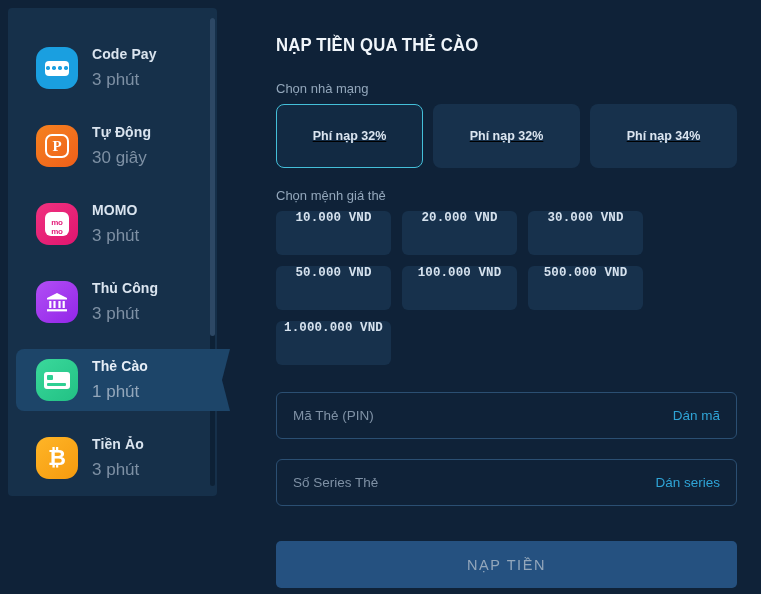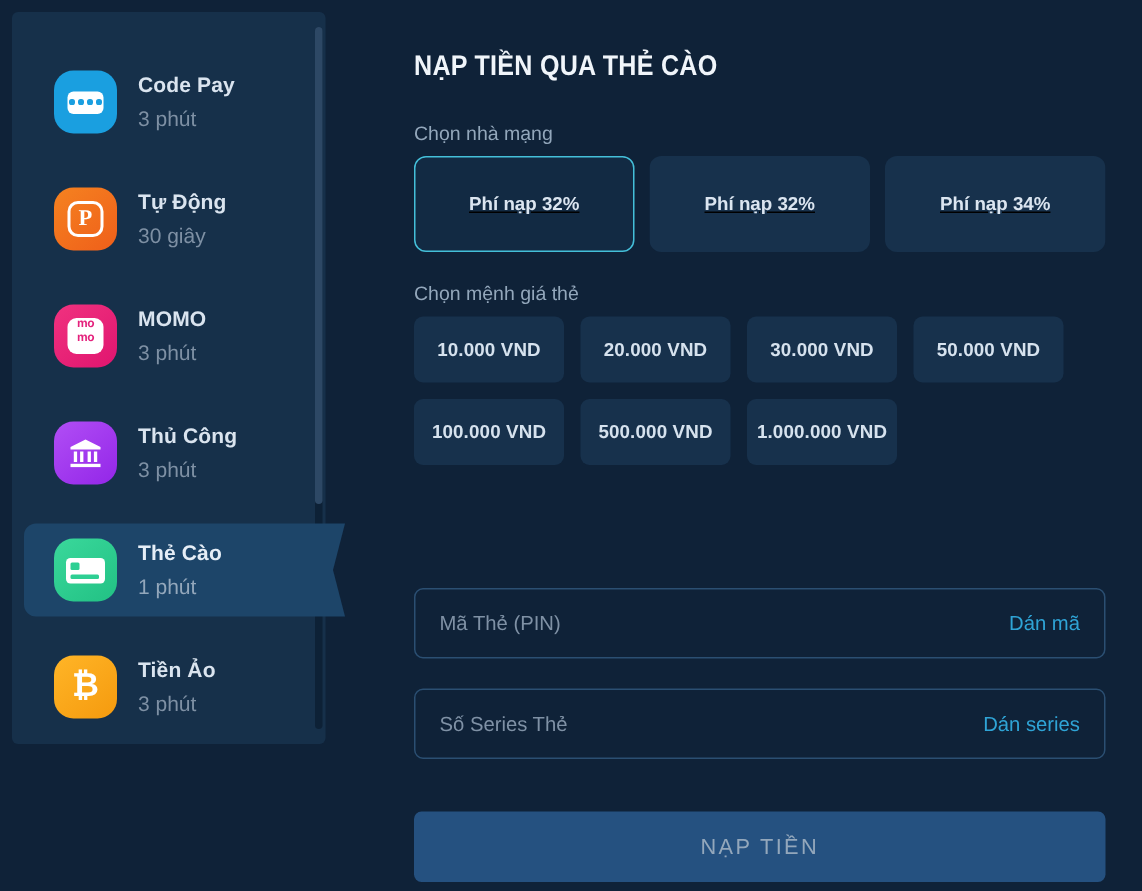--- a/index.html
+++ b/index.html
@@ -109,21 +109,21 @@
   }
 
   .nav-title {
     font-size: 14px;
     font-weight: bold;
     color: #dae4ef;
     letter-spacing: 0.1px;
   }
 
   .nav-sub {
-    font-size: 14px;
+    font-size: 17px;
     color: #7e90a4;
     margin-top: 5px;
   }
 
   .nav-item.selected .nav-title { color: #e6eef7; }
   .nav-item.selected .nav-sub { color: #93a7bb; }
 
   
   .glyph-codepay {
     width: 24px; height: 15px;
@@ -155,21 +155,21 @@
     line-height: 1;
   }
 
   .glyph-momo {
     width: 24px; height: 24px;
     background: #ffffff;
     border-radius: 6px;
     display: flex;
     flex-direction: column;
     align-items: center;
-    justify-content: flex-start;
+    justify-content: flex-end;
     gap: 1px;
   }
   .glyph-momo span {
     font-size: 8px;
     font-weight: bold;
     color: #e4217c;
     line-height: 8px;
     letter-spacing: -0.3px;
   }
 
@@ -264,31 +264,32 @@
   .denom-grid {
     position: absolute;
     left: 0;
     top: 211px;
     width: 479px;
     display: flex;
     flex-wrap: wrap;
     gap: 11px;
   }
   .denom-chip {
-    width: 100px;
+    width: 115px;
     height: 44px;
     border-radius: 6px;
     background: #17314c;
     display: flex;
-    align-items: center;
+    align-items: flex-start;
     justify-content: center;
     font-size: 12.5px;
     font-weight: bold;
     color: #d6e2ee;
     letter-spacing: 0.1px;
+    font-family: Liberation Mono, monospace;
   }
 
   .field {
     position: absolute;
     left: 0;
     width: 461px;
     height: 47px;
     border: 1px solid #2b4f72;
     border-radius: 6px;
     background: transparent;

